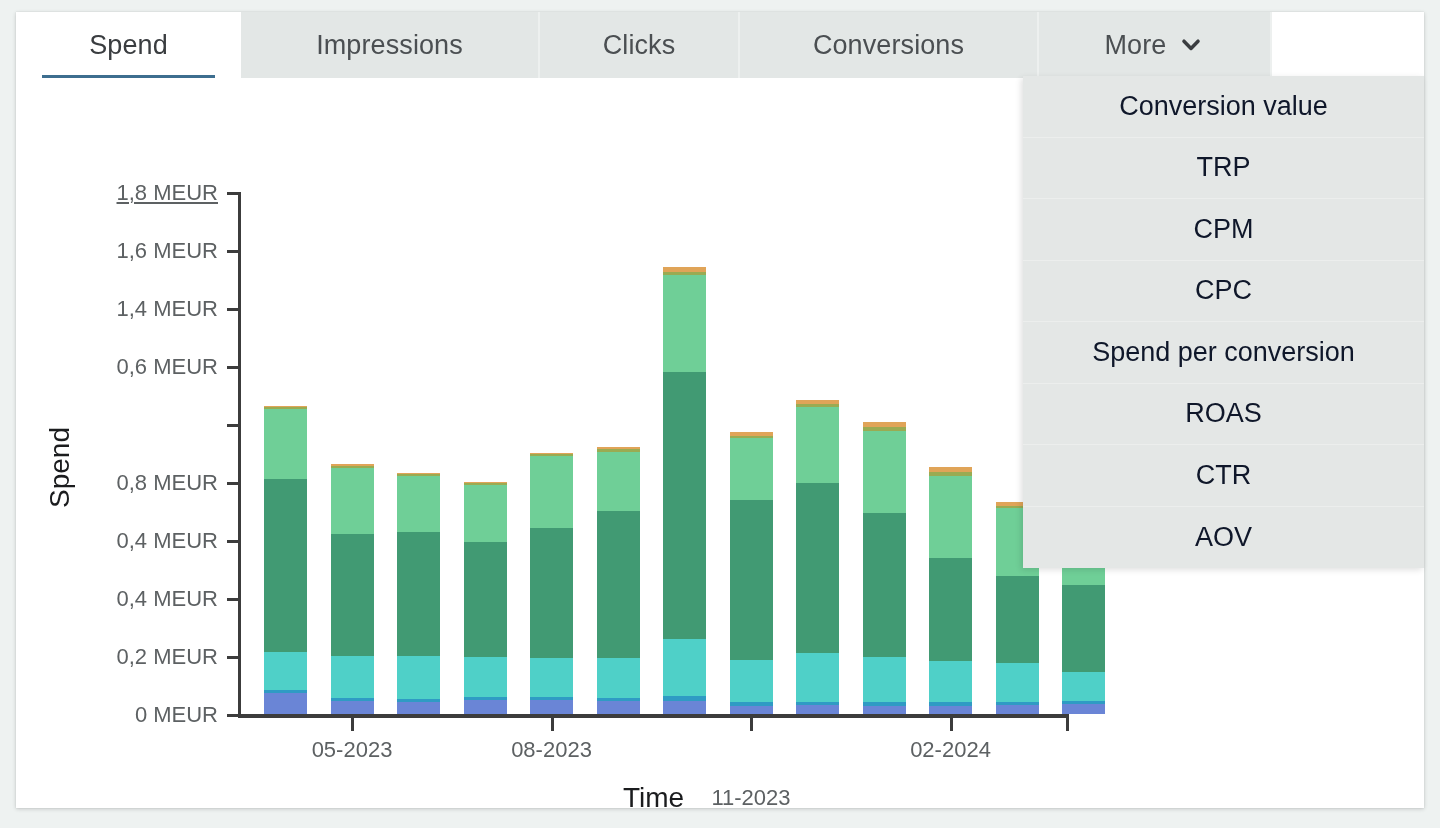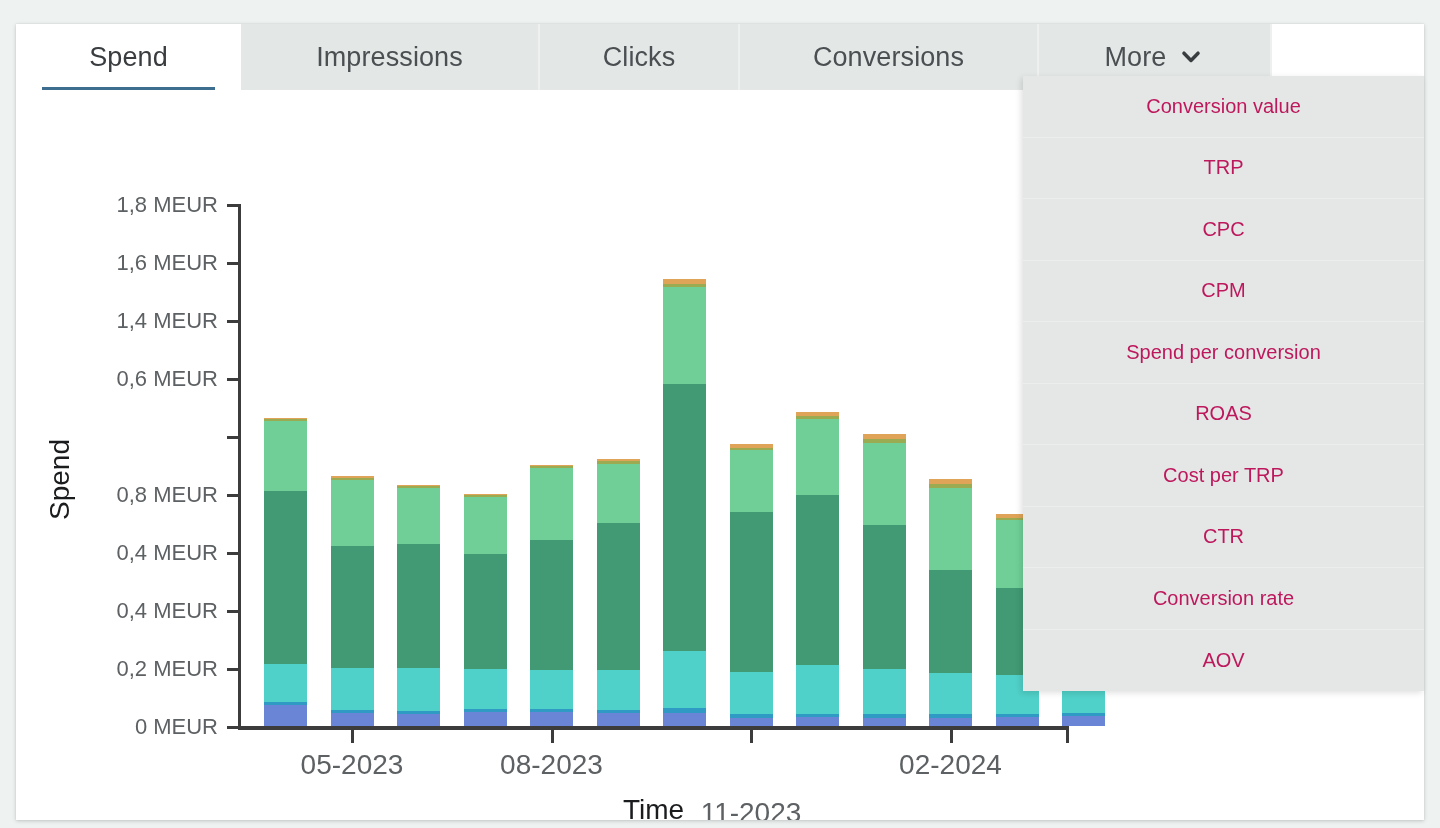--- a/index.html
+++ b/index.html
@@ -12,21 +12,21 @@
   }
   #root {
     position: relative;
     width: 1440px; height: 828px;
     background: #eef2f1;
   }
 
   
   .card {
     position: absolute;
-    left: 16px; top: 24px;
+    left: 16px; top: 12px;
     width: 1408px; height: 796px;
     background: #14532d;
     box-shadow: 0 1px 4px rgba(0,0,0,0.18), 0 0 1px rgba(0,0,0,0.12);
   }
 
   
   .tabstrip {
     position: absolute;
     left: 0; top: 0;
     height: 66px;
@@ -100,21 +100,21 @@
     right: 0;
     transform: translateY(-50%);
     font-size: 22px;
     color: #5d6163;
     white-space: nowrap;
     text-align: right;
   }
   .xlabel-text {
     position: absolute;
     transform: translateX(-50%);
-    font-size: 28px;
+    font-size: 22px;
     color: #5d6163;
     white-space: nowrap;
   }
   .axis-title-x {
     position: absolute;
     transform: translateX(-50%);
     font-size: 28px;
     color: #1b1c1e;
     white-space: nowrap;
   }
@@ -147,22 +147,22 @@
     width: 401px;
     background: #e4e7e6;
     box-shadow: -2px 2px 6px rgba(0,0,0,0.12);
     z-index: 40;
   }
   .menu-item {
     height: 61.5px;
     display: flex;
     align-items: center;
     justify-content: center;
-    font-size: 20px;
-    color: #be185d;
+    font-size: 27px;
+    color: #0f172a;
     border-bottom: 1px solid #eceeed;
     cursor: pointer;
     user-select: none;
     white-space: nowrap;
   }
   .menu-item:last-child { border-bottom: none; }
 </style>
 </head>
 <body>
 
@@ -206,21 +206,21 @@
           <div class="tick" style="left: 211px; top: 404px; width: 11px; height: 3px;"></div>
           <div class="ylabel-text" style="left: 0px; width: 202px; top: 405px;">0,8 MEUR</div>
           <div class="tick" style="left: 211px; top: 346px; width: 11px; height: 3px;"></div>
           <div class="tick" style="left: 211px; top: 288px; width: 11px; height: 3px;"></div>
           <div class="ylabel-text" style="left: 0px; width: 202px; top: 289px;">0,6 MEUR</div>
           <div class="tick" style="left: 211px; top: 230px; width: 11px; height: 3px;"></div>
           <div class="ylabel-text" style="left: 0px; width: 202px; top: 231px;">1,4 MEUR</div>
           <div class="tick" style="left: 211px; top: 172px; width: 11px; height: 3px;"></div>
           <div class="ylabel-text" style="left: 0px; width: 202px; top: 173px;">1,6 MEUR</div>
           <div class="tick" style="left: 211px; top: 114px; width: 11px; height: 3px;"></div>
-          <div class="ylabel-text" style="left: 0px; width: 202px; top: 115px;">1,8 MEUR</div>
+          <div class="ylabel-text" style="left: 0px; width: 202px; top: 115px; text-decoration: underline;">1,8 MEUR</div>
           <div class="tick" style="left: 335px; top: 640px; width: 3px; height: 13px;"></div>
           <div class="xlabel-text" style="left: 336px; top: 659px;">05-2023</div>
           <div class="tick" style="left: 534.5px; top: 640px; width: 3px; height: 13px;"></div>
           <div class="xlabel-text" style="left: 535.5px; top: 659px;">08-2023</div>
           <div class="tick" style="left: 734px; top: 640px; width: 3px; height: 13px;"></div>
           <div class="xlabel-text" style="left: 735px; top: 659px; margin-top: 48px;">11-2023</div>
           <div class="tick" style="left: 933.5px; top: 640px; width: 3px; height: 13px;"></div>
           <div class="xlabel-text" style="left: 934.5px; top: 659px;">02-2024</div>
           <div class="tick" style="left: 1050px; top: 640px; width: 3px; height: 13px;"></div>
           <div class="bar" title="04-2023" style="left: 248px; width: 43px; top: 327.73px; height: 308.27px;">
@@ -344,22 +344,20 @@
           <div class="axis-title-y" style="left: 28px; top: 430px;">Spend</div>
           <div class="blue-marker" style="left: 1018px; top: 42px; width: 6px; height: 52px;"></div>
         </div>
     </div>
 
   </div>
 
   <div class="menu" id="more-menu">
       <div class="menu-item">Conversion value</div>
       <div class="menu-item">TRP</div>
+      <div class="menu-item">CPM</div>
       <div class="menu-item">CPC</div>
-      <div class="menu-item">CPM</div>
       <div class="menu-item">Spend per conversion</div>
       <div class="menu-item">ROAS</div>
-      <div class="menu-item">Cost per TRP</div>
       <div class="menu-item">CTR</div>
-      <div class="menu-item">Conversion rate</div>
       <div class="menu-item">AOV</div>
     </div>
 </div>
 
 </body></html>

